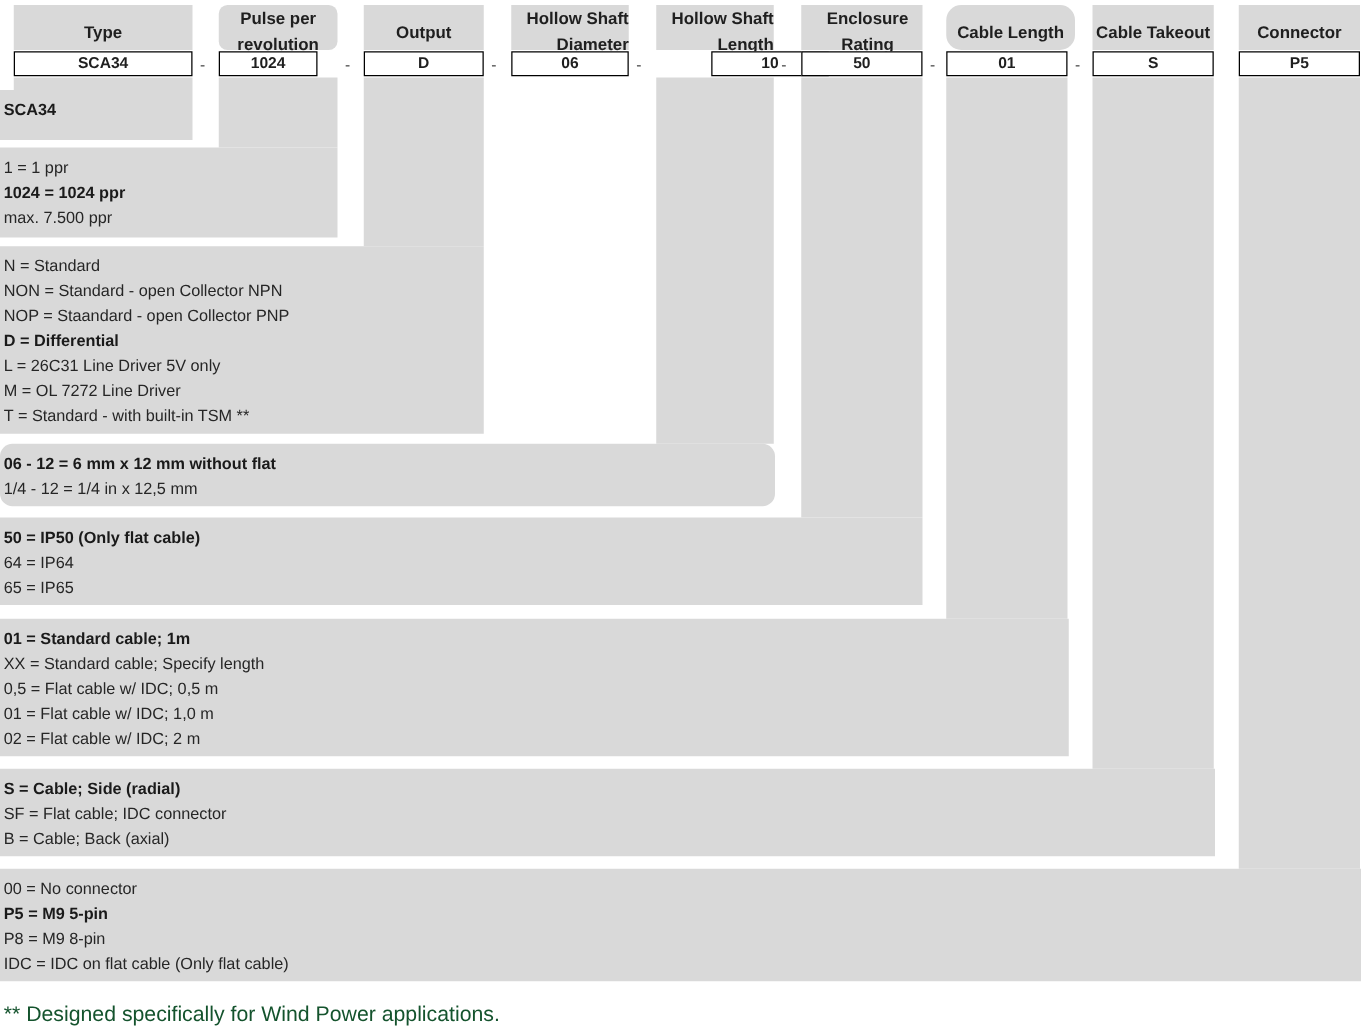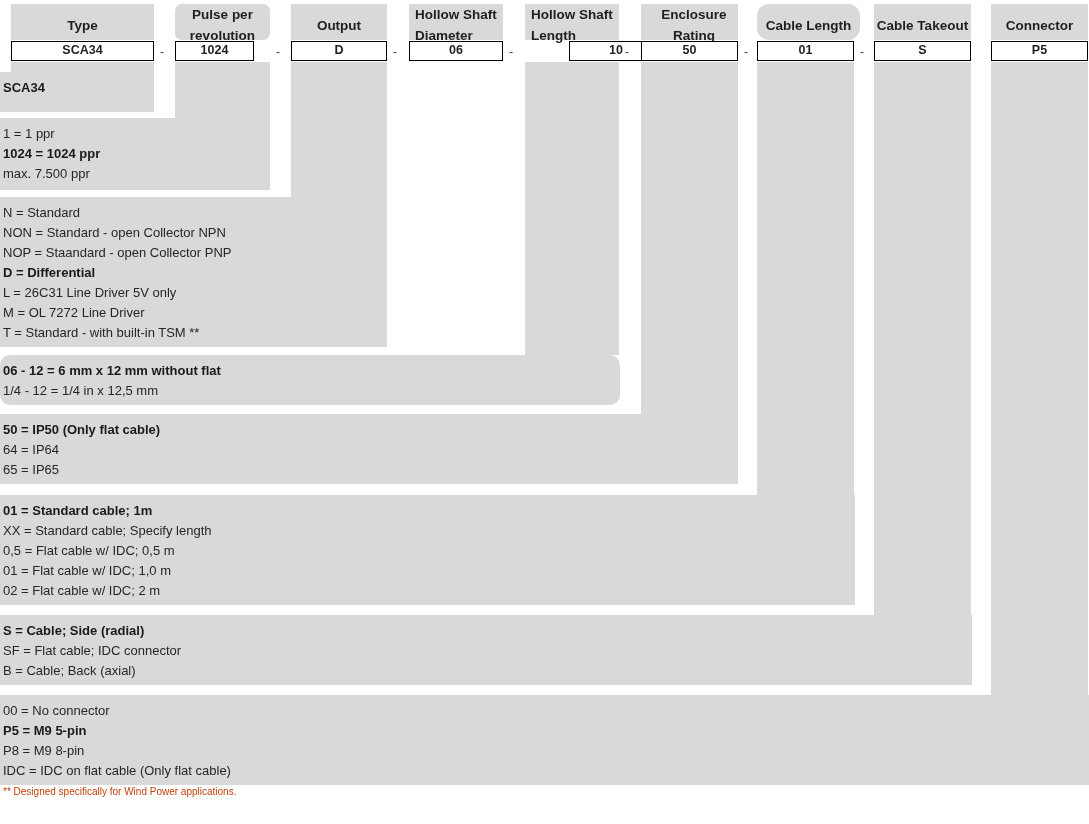--- a/index.html
+++ b/index.html
@@ -36,21 +36,21 @@
     font-weight: bold;
     line-height: 20px;
     color: #1f1f1f;
     padding-top: 3px;
     text-align: center;
   }
   .col-head.two-line .head-label {
     padding-top: 1px;
   }
   .col-head.align-left .head-label {
-    text-align: left;
+    text-align: right;
     padding-left: 6px;
   }
   .code-box {
     position: absolute;
     height: 20px;
     background: #ffffff;
     border: 1.6px solid #000000;
     box-sizing: border-box;
     font-size: 12.5px;
     font-weight: bold;
@@ -88,24 +88,24 @@
 
   
   .tail {
     position: absolute;
     background: #d9d9d9;
   }
 
   #footnote {
     position: absolute;
     left: 3px;
-    top: 782px;
-    font-size: 10px;
-    line-height: 20px;
-    color: #c2410c;
+    top: 802px;
+    font-size: 17px;
+    line-height: 20px;
+    color: #14532d;
     white-space: nowrap;
   }
 </style>
 </head>
 <body>
 
 <div id="header-row">
     <div class="col-head" style="left: 11px; width: 143px; height: 36px;">
       <span class="head-label" style="padding-top: 12px;">Type</span>
     </div>

